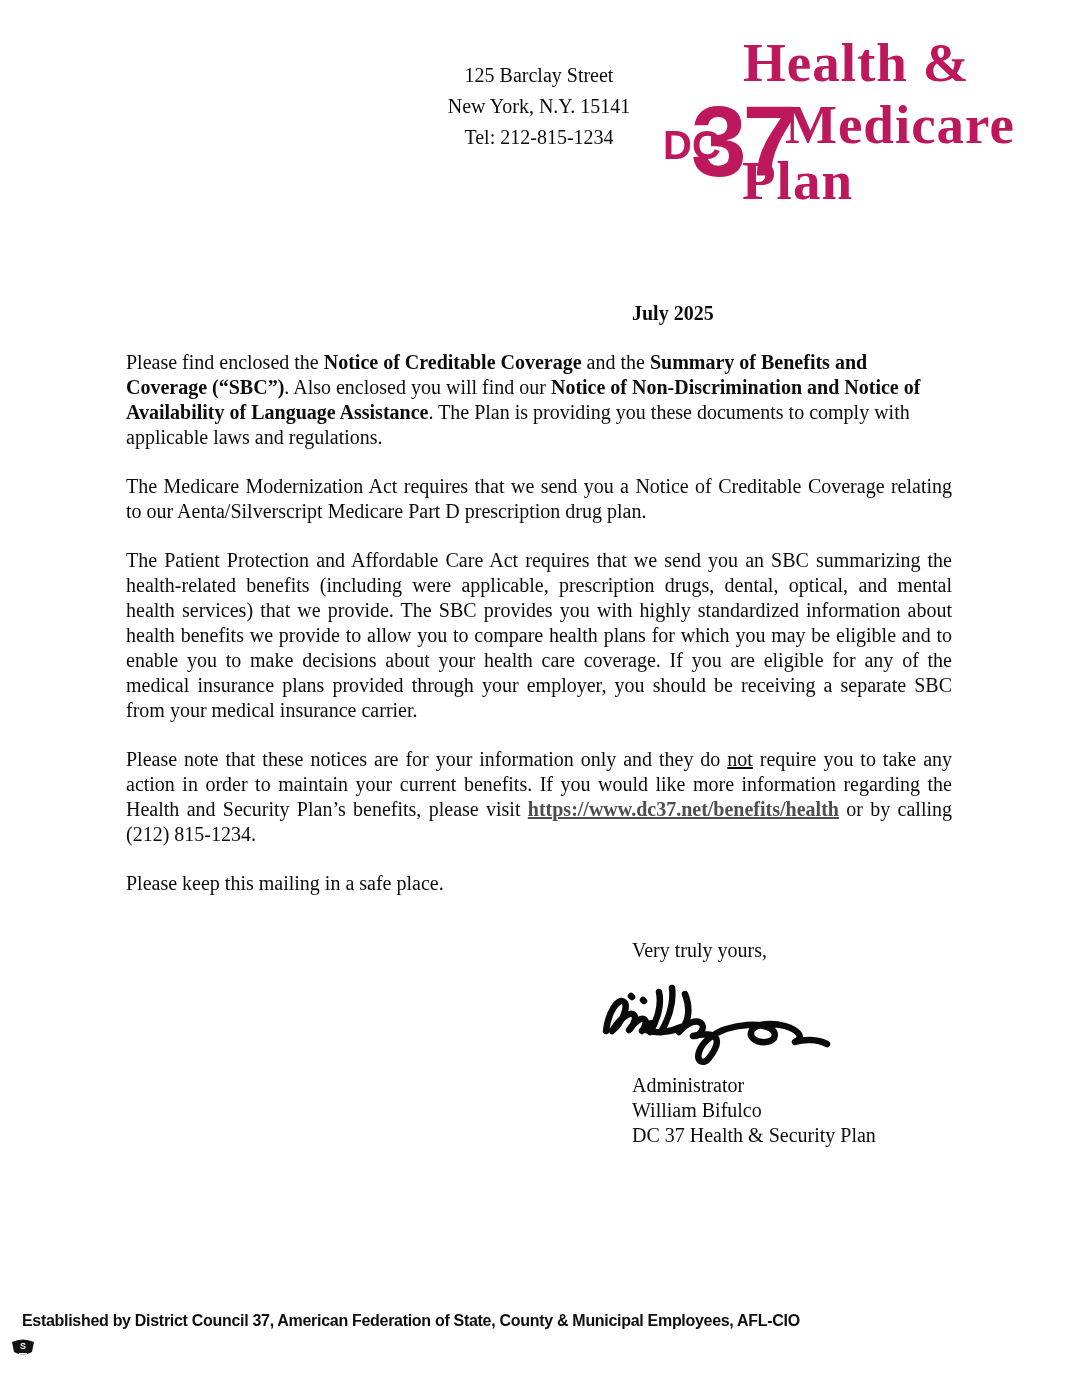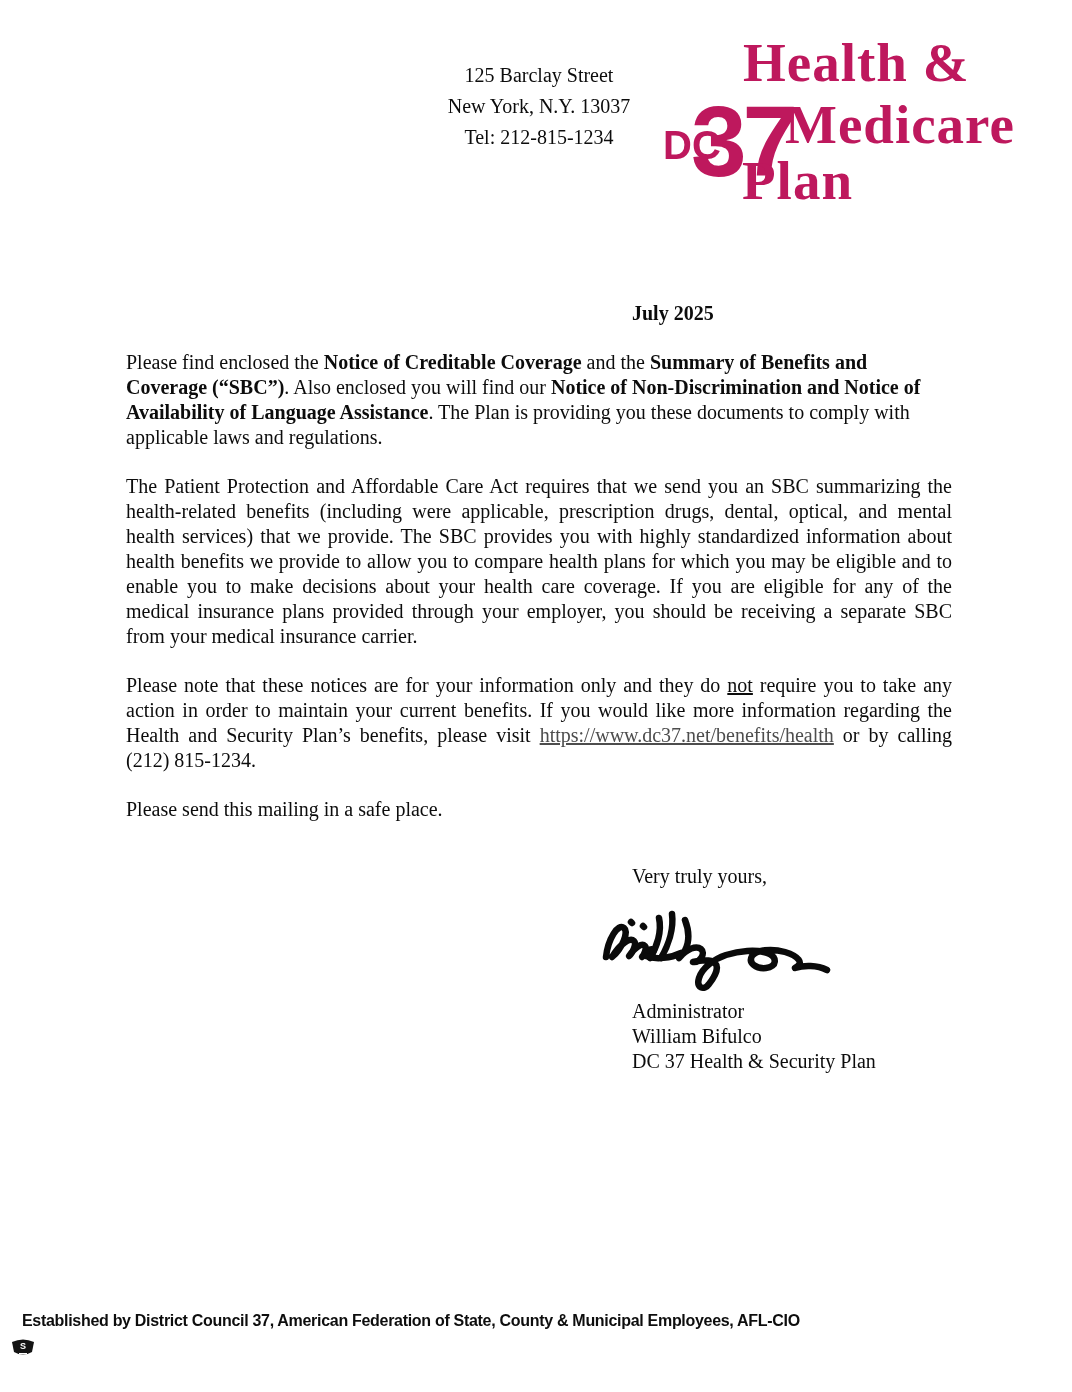--- a/index.html
+++ b/index.html
@@ -34,21 +34,21 @@
                        font-family: "Liberation Sans", sans-serif; letter-spacing: -4px; margin-top: 8px; }
   .logo .lg-security { position: absolute; left: 130px; top: 62px; font-size: 55px; line-height: 1; letter-spacing: 1px; }
   .logo .lg-plan     { position: absolute; left: 87px;  top: 118px; font-size: 55px; line-height: 1; letter-spacing: 1px; }
 
   
   .date { margin-top: 148px; padding-left: 506px; font-weight: bold; line-height: 25px; }
   p.para { margin-top: 24px; line-height: 25px; }
   p.justify { text-align: justify; }
   .run-bold { font-weight: bold; }
   .run-underline { text-decoration: underline; }
-  a.run-link { color: #4d4d4d; text-decoration: underline; cursor: pointer; }
+  a.run-link { color: #4d4d4d; text-decoration: underline; cursor: pointer; font-weight: bold; }
 
   .valediction { margin-top: 42px; padding-left: 506px; line-height: 25px; }
 
   .signature-wrap { margin: 16px 0 0 470px; height: 92px; }
   .signer { margin-top: 2px; padding-left: 506px; line-height: 25px; }
 
   
   .footer {
     position: absolute;
     top: 1312px; left: 8px; right: 0;
@@ -73,30 +73,31 @@
     <span class="lg-health">Health &amp;</span>
     <span class="lg-dc">DC</span>
     <span class="lg-37">37</span>
     <span class="lg-security">Medicare</span>
     <span class="lg-plan">Plan</span>
   </div>
 
   <div class="content">
     <div class="address">
       <div>125 Barclay Street</div>
-      <div>New York, N.Y. 13037</div>
+      <div>New York, N.Y. 15141</div>
       <div>Tel: 212-815-1234</div>
     </div>
 
     <div class="date">July 2025</div>
 
     <p class="para"><span>Please find enclosed the </span><span class="run-bold">Notice of Creditable Coverage</span><span> and the </span><span class="run-bold">Summary of Benefits and Coverage (“SBC”)</span><span>. Also enclosed you will find our </span><span class="run-bold">Notice of Non-Discrimination and Notice of Availability of Language Assistance</span><span>. The Plan is providing you these documents to comply with applicable laws and regulations.</span></p>
+    <p class="para justify"><span>The Medicare Modernization Act requires that we send you a Notice of Creditable Coverage relating to our Aenta/Silverscript Medicare Part D prescription drug plan.</span></p>
     <p class="para justify"><span>The Patient Protection and Affordable Care Act requires that we send you an SBC summarizing the health-related benefits (including were applicable, prescription drugs, dental, optical, and mental health services) that we provide. The SBC provides you with highly standardized information about health benefits we provide to allow you to compare health plans for which you may be eligible and to enable you to make decisions about your health care coverage. If you are eligible for any of the medical insurance plans provided through your employer, you should be receiving a separate SBC from your medical insurance carrier.</span></p>
     <p class="para justify"><span>Please note that these notices are for your information only and they do </span><span class="run-underline">not</span><span> require you to take any action in order to maintain your current benefits. If you would like more information regarding the Health and Security Plan’s benefits, please visit </span><a class="run-link" href="#">https://www.dc37.net/benefits/health</a><span> or by calling (212) 815-1234.</span></p>
-    <p class="para"><span>Please send this mailing in a safe place.</span></p>
+    <p class="para"><span>Please keep this mailing in a safe place.</span></p>
 
     <div class="valediction">Very truly yours,</div>
 
     <div class="signature-wrap">
       <svg width="244" height="92" viewBox="0 0 244 92" fill="none" stroke="#0a0a0a" stroke-width="6.5" stroke-linecap="round" stroke-linejoin="round">
         <path d="M10 52 C12 34 22 18 28 23 C33 27 26 44 16 52 C25 38 34 32 38 36 C41 39 36 49 33 51 C40 41 46 38 49 41 C51 43 48 50 46 52 C51 45 55 43 58 45 L55 52"></path>
         <path d="M63 13 C66 26 61 42 54 53"></path>
         <path d="M76 9 C78 24 72 41 65 53"></path>
         <path d="M35 17 l1 1"></path>
         <path d="M47 21 l1 1"></path>

